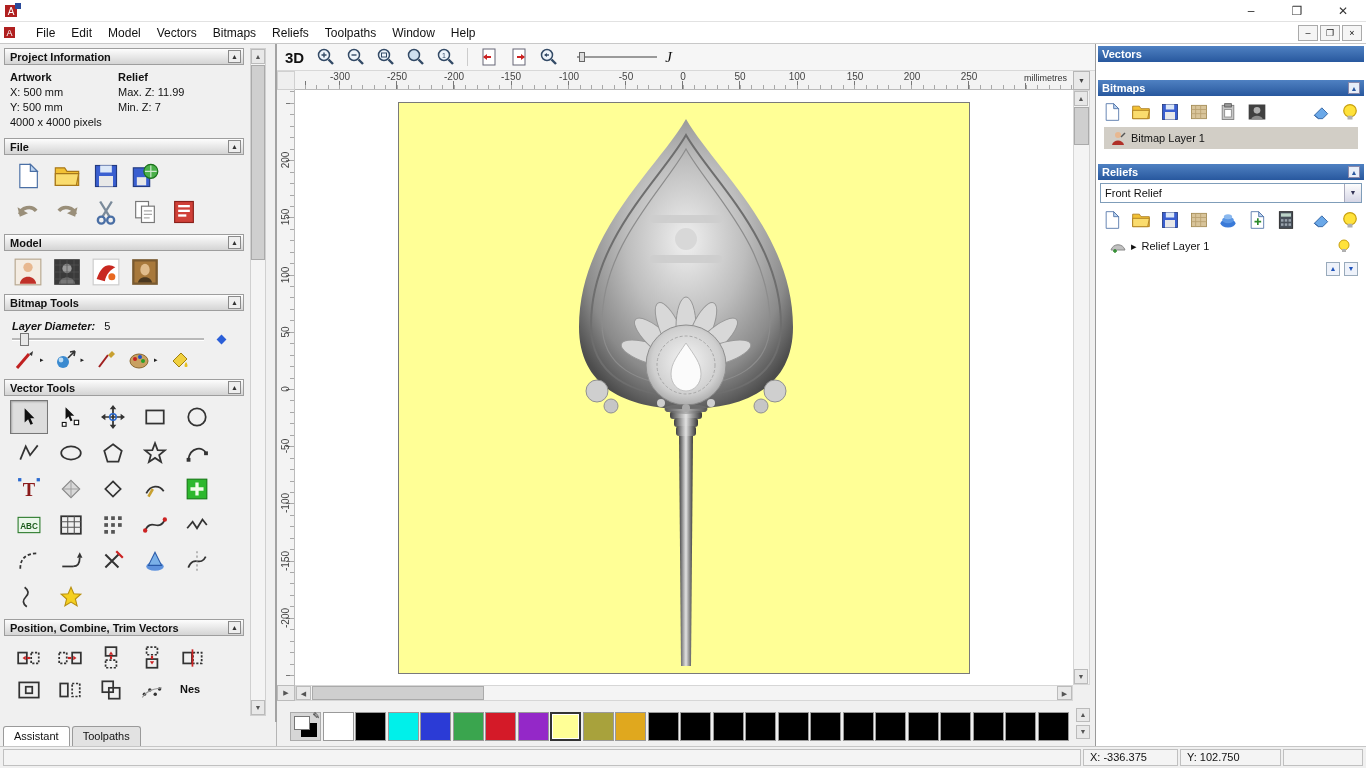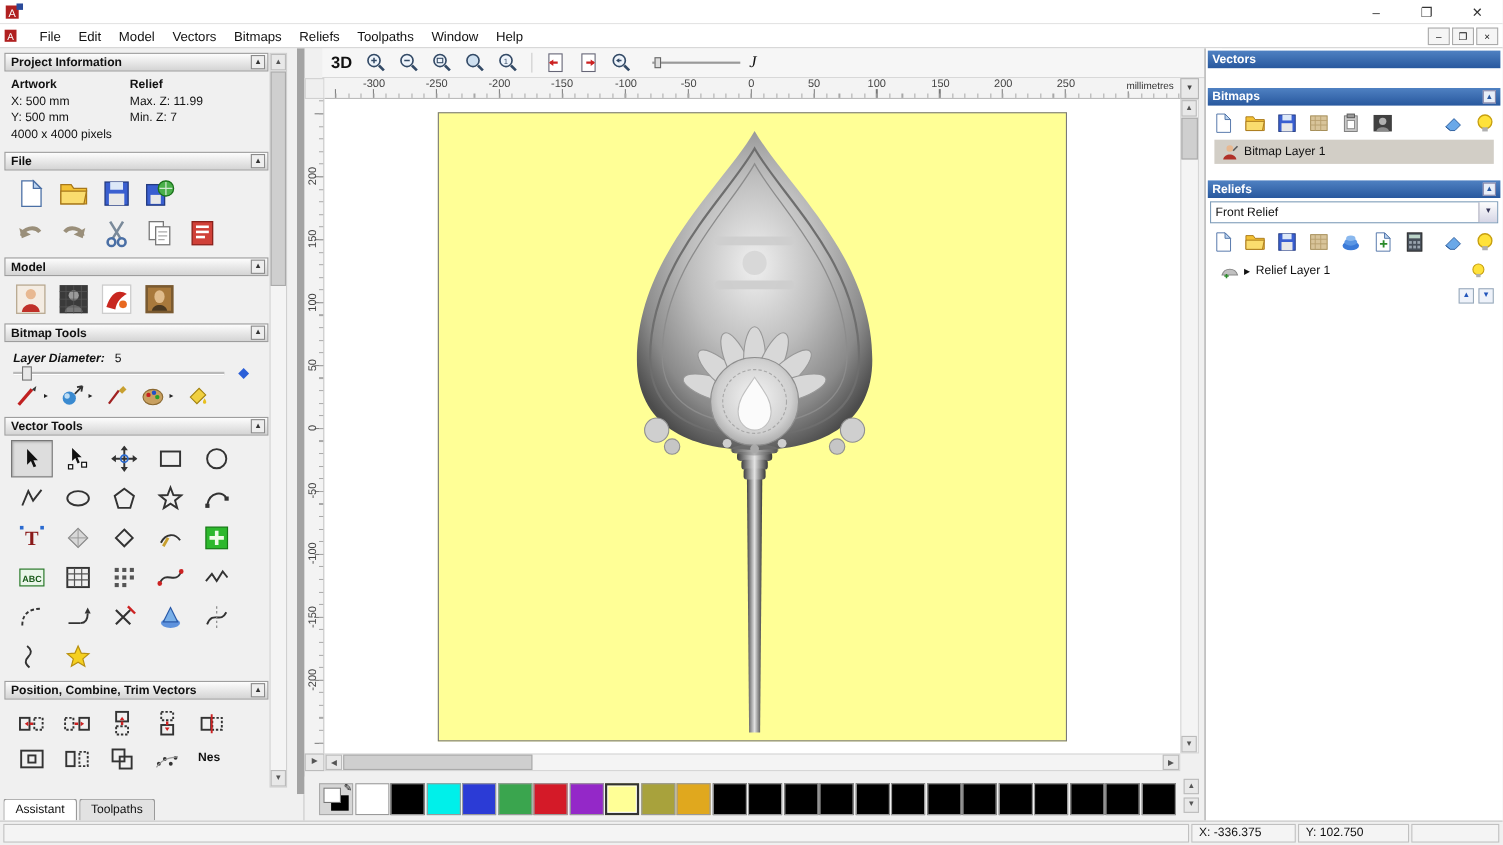--- a/index.html
+++ b/index.html
@@ -16,21 +16,21 @@
 
 
 .menubar{position:absolute;left:0;top:22px;width:1366px;height:22px;background:#fff;border-bottom:1px solid #c8c8c8;display:flex;align-items:center}
 .menu-icon{width:16px;height:14px;margin:0 8px 0 4px}
 .menu-item{padding:0 8px;height:22px;line-height:22px;font-size:12px}
 .mdi-btns{margin-left:auto;display:flex;gap:2px;margin-right:4px}
 .mdib{width:20px;height:16px;border:1px solid #aaa;background:#f5f5f5;font-size:9px;text-align:center;line-height:14px}
 
 
 .main{position:absolute;left:0;top:44px;width:1366px;height:702px}
-.left-panel{position:absolute;left:0;top:0;width:277px;height:678px;background:#f0f0f0;border-right:7px solid #a3a3a3;overflow:hidden}
+.left-panel{position:absolute;left:0;top:0;width:277px;height:678px;background:#f0f0f0;border-right:2px solid #a3a3a3;overflow:hidden}
 .lp-content{position:absolute;left:0;top:0;width:250px;height:678px;overflow:hidden}
 .center{position:absolute;left:277px;top:0;width:818px;height:702px;background:#f0f0f0}
 .right-panel{position:absolute;left:1095px;top:0;width:271px;height:702px;background:#fff;border-left:1px solid #9a9a9a}
 
 
 .sec-h{height:17px;margin:4px 6px 3px 4px;background:linear-gradient(#fdfdfd,#d4d4d4);border:1px solid #9e9e9e;display:flex;align-items:center;padding:0 2px 0 5px;font-weight:bold;font-size:11px}
 .sec-h .up{margin-left:auto;width:13px;height:13px;border:1px solid #8a8a8a;background:#eee;font-size:7px;line-height:12px;text-align:center;color:#333}
 .pi-grid{display:grid;grid-template-columns:108px 1fr;padding:2px 0 4px 10px;line-height:15px}
 .pi-b{font-weight:bold}
 .icon-row{display:flex;align-items:center;gap:11px;padding:4px 0 4px 14px}
@@ -61,21 +61,21 @@
 .sb-btn{width:14px;height:15px;background:#e8e8e8;border:1px solid #bbb;font-size:7px;text-align:center;line-height:14px;color:#555}
 .lp-thumb{width:14px;height:195px;background:#cfcfcf;border:1px solid #aaa;margin-top:1px}
 .lp-scroll .bottom{position:absolute;bottom:0}
 
 
 .lp-tabs{position:absolute;left:0;top:678px;width:277px;height:24px;background:#f0f0f0;display:flex;align-items:flex-end;padding-left:3px;border-right:1px solid #b5b5b5}
 .tab{border:1px solid #9a9a9a;border-bottom:none;background:#e2e2e2;padding:3px 10px 4px;border-radius:3px 3px 0 0;margin-right:2px;font-size:11px}
 .tab.active{background:#fff}
 
 
-.view-toolbar{position:absolute;left:16px;top:0;width:818px;height:27px;background:#f6f6f6;border-bottom:1px solid #d8d8d8;display:flex;align-items:center;gap:6px;padding-left:8px}
+.view-toolbar{position:absolute;left:0;top:0;width:818px;height:27px;background:#f6f6f6;border-bottom:1px solid #d8d8d8;display:flex;align-items:center;gap:6px;padding-left:8px}
 .threed{font-weight:bold;font-size:15px;margin-right:4px}
 .tbtn{width:24px;height:22px;display:flex;align-items:center;justify-content:center}
 .tsep{width:1px;height:18px;background:#ccc;margin:0 3px}
 .tslider{position:relative;width:80px;height:18px;margin-left:10px}
 .tslider .track{position:absolute;left:0;top:8px;width:80px;height:2px;background:#9a9a9a}
 .tslider .handle{position:absolute;left:2px;top:4px;width:6px;height:10px;background:#ddd;border:1px solid #666}
 .jglyph{font-family:"Liberation Serif",serif;font-style:italic;font-size:15px;margin-left:2px}
 
 
 .ruler-row{position:absolute;left:0;top:27px;width:818px;height:19px}

